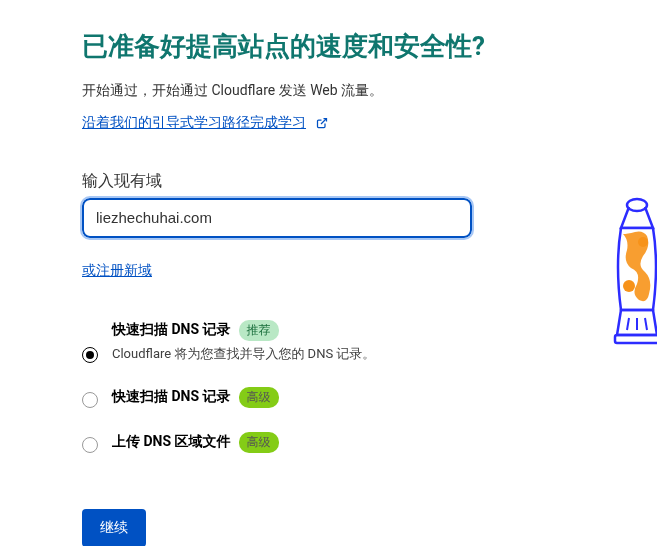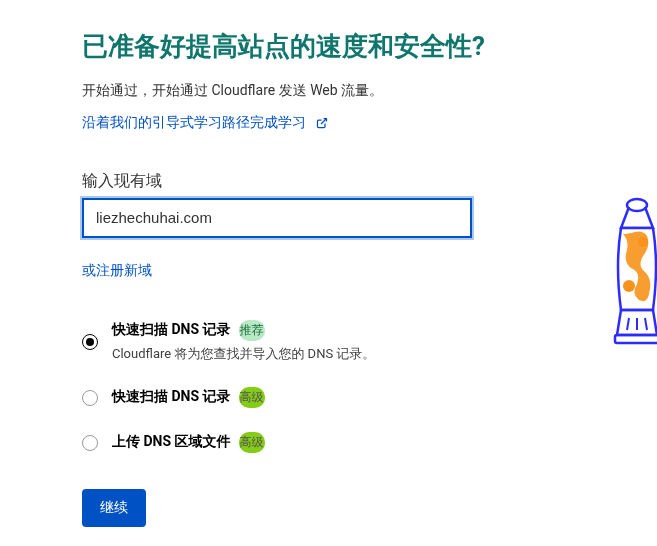--- a/index.html
+++ b/index.html
@@ -30,20 +30,21 @@
     .subtitle {
       font-size: 14px;
       color: #333;
       margin-bottom: 12px;
     }
     .link-row {
       margin-bottom: 38px;
     }
     .link {
       color: #0051c3;
+      text-decoration: underline;
       font-size: 14px;
       cursor: pointer;
       text-align: right;
     }
     .ext-icon {
       display: inline-block;
       margin-left: 6px;
       color: #0051c3;
       vertical-align: middle;
     }
@@ -51,39 +52,39 @@
       font-size: 16px;
       color: #333;
       margin-bottom: 6px;
     }
     .domain-input {
       width: 390px;
       height: 40px;
       border: 2px solid #0051c3;
       outline: 2px solid #a7c7f5;
       outline-offset: 0px;
-      border-radius: 0;
+      border-radius: 8px;
       padding: 0 12px;
       font-size: 15px;
       color: #333;
       background: #fff;
     }
     .register-link {
       margin-top: 22px;
       margin-bottom: 40px;
     }
     .options {
       display: flex;
       flex-direction: column;
       gap: 24px;
       margin-bottom: 36px;
     }
     .option {
       display: flex;
-      align-items: center;
+      align-items: flex-end;
       gap: 14px;
       cursor: pointer;
     }
     .radio {
       width: 16px;
       height: 16px;
       border: 1.5px solid #999;
       border-radius: 50%;
       flex-shrink: 0;
       margin-top: 2px;
@@ -112,21 +113,21 @@
       align-items: center;
       gap: 8px;
     }
     .option-title {
       font-size: 14px;
       font-weight: 700;
       color: #000;
     }
     .badge {
       display: inline-block;
-      padding: 2px 1px;
+      padding: 2px 8px;
       border-radius: 10px;
       font-size: 12px;
       font-weight: 500;
     }
     .badge-recommended {
       background: #b9e8c5;
       color: #1a6e3c;
     }
     .badge-advanced {
       background: #84cc16;
@@ -139,20 +140,21 @@
     }
     .continue-btn {
       background: #0051c3;
       color: #fff;
       border: none;
       border-radius: 4px;
       padding: 10px 18px;
       font-size: 14px;
       font-weight: 500;
       cursor: pointer;
+      margin-top: 20px;
     }
     .lava-lamp {
       position: absolute;
       right: -10px;
       top: 190px;
     }
   </style>
 </head>
 <body>
 

